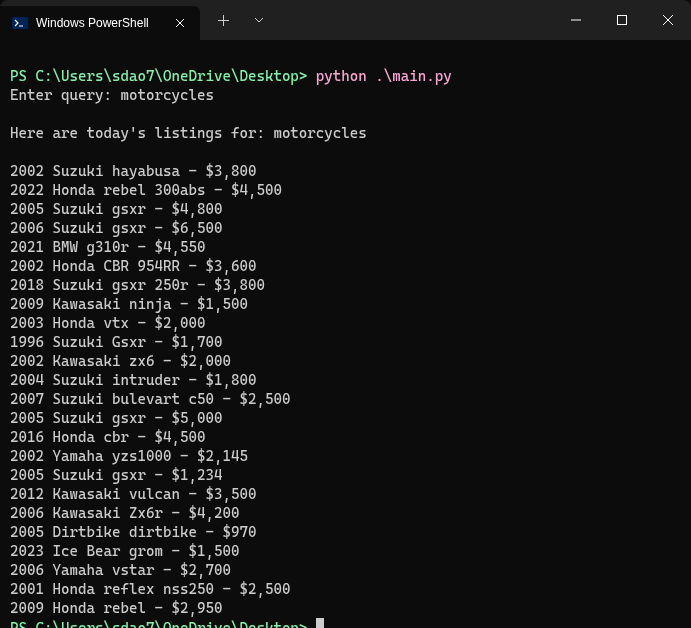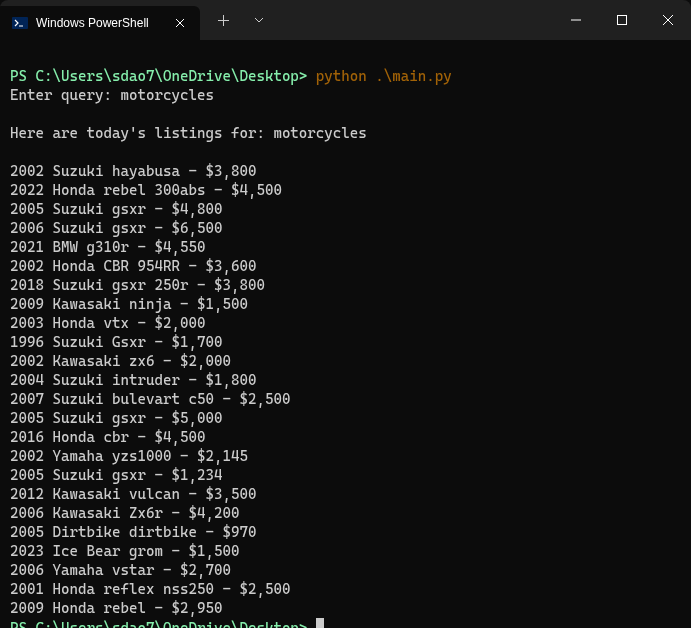--- a/index.html
+++ b/index.html
@@ -91,21 +91,21 @@
       color: #cccccc;
       font-size: 14.5px;
       line-height: 19px;
       white-space: pre;
       font-family: 'Cascadia Mono', 'Consolas', monospace;
     }
     .prompt {
       color: #86efac;
     }
     .command {
-      color: #a16207;
+      color: #f9a8d4;
     }
     .cursor {
       display: inline-block;
       width: 8px;
       height: 17px;
       background: #cccccc;
       vertical-align: text-bottom;
       margin-bottom: 1px;
     }
     .line {

